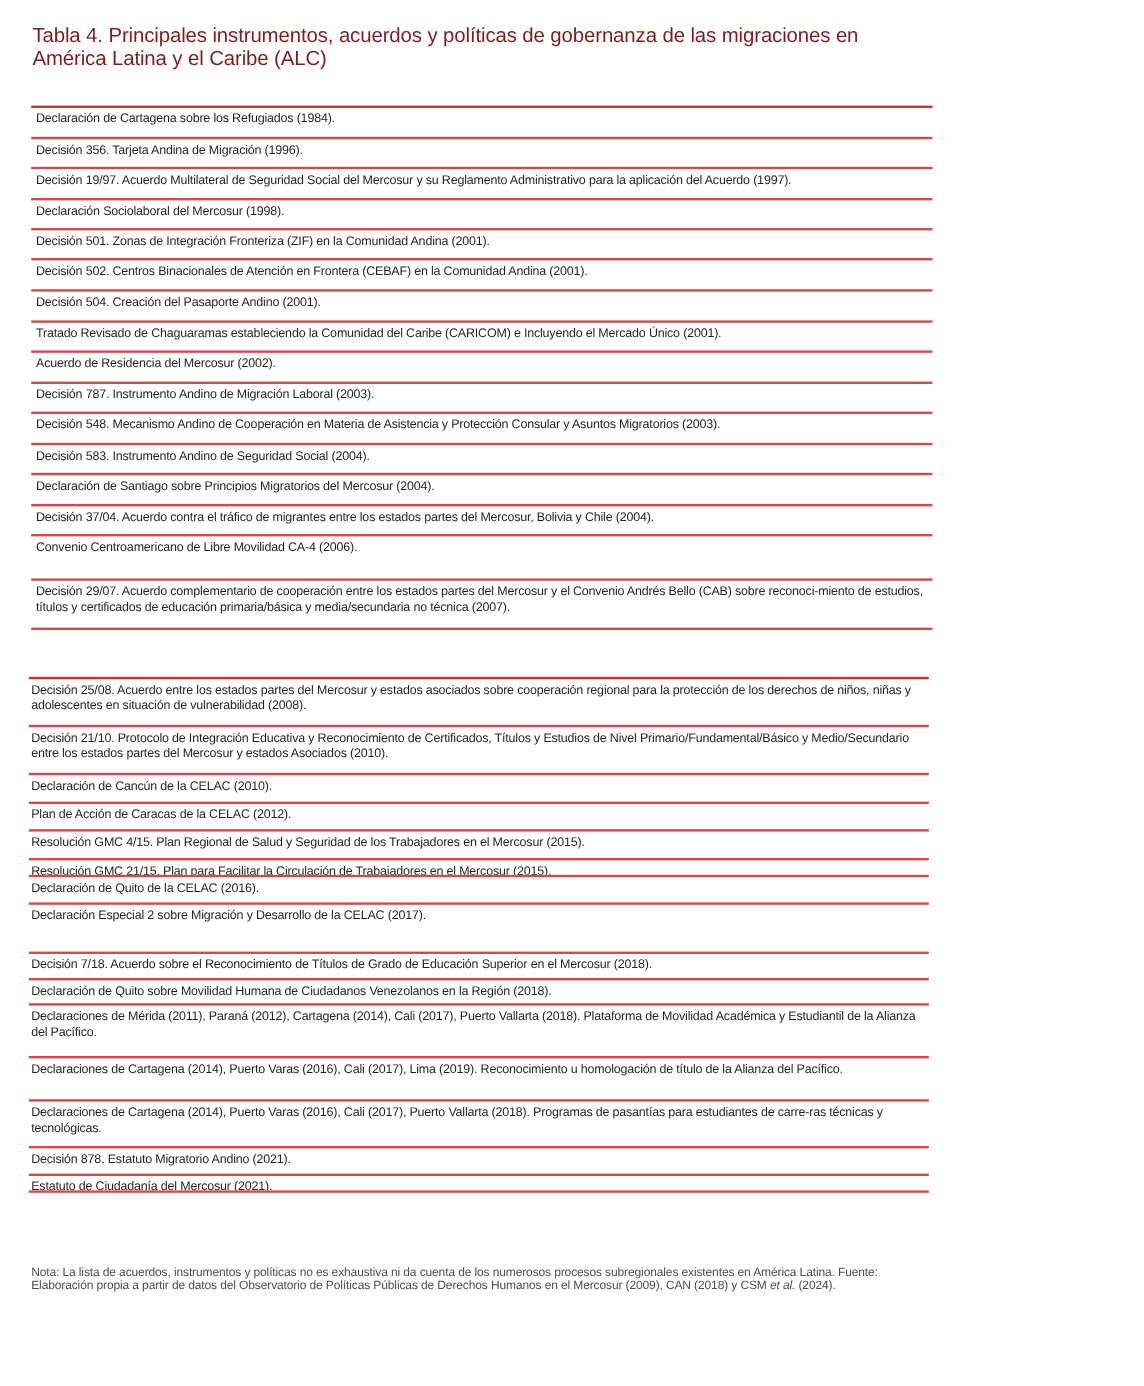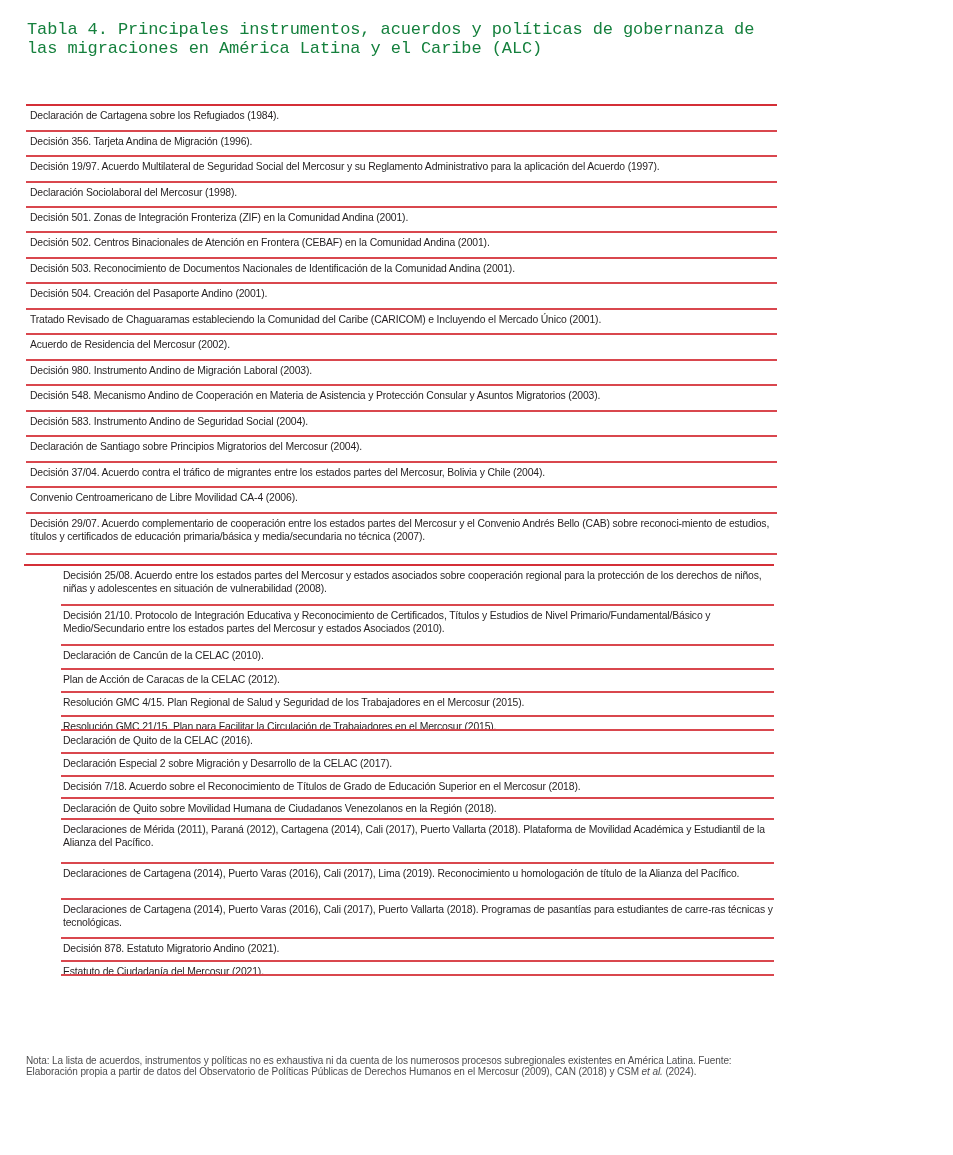--- a/index.html
+++ b/index.html
@@ -15,41 +15,40 @@
       font-family: "Liberation Sans", "DejaVu Sans", sans-serif;
       color: #231f20;
     }
     .title {
       position: absolute;
       left: 27px;
       top: 20px;
       width: 740px;
       font-size: 17px;
       line-height: 19px;
-      color: #15803d;
+      color: #7f1d1d;
       letter-spacing: -0.1px;
-      font-family: Liberation Mono, monospace;
     }
     .block {
       position: absolute;
       border-top: 2px solid #d42f37;
     }
-    .block1 { left: 26px; top: 104px; width: 751px; }
+    .block1 { left: 26px; top: 88px; width: 751px; }
     .block2 { left: 24px; top: 564px; width: 750px; }
     .row {
       box-sizing: border-box;
       border-bottom: 2px solid #d9474e;
       padding: 4px 0 0 4px;
       font-size: 10.4px;
       line-height: 12.5px;
       letter-spacing: -0.15px;
       color: #231f20;
       overflow: hidden;
     }
-    .block2 .row { padding-left: 2px; margin-left: 37px; }
+    .block2 .row { padding-left: 2px; }
     .note {
       position: absolute;
       left: 26px;
       top: 1056px;
       width: 740px;
       font-size: 10px;
       line-height: 10.5px;
       color: #4d4d4f;
       letter-spacing: -0.1px;
     }
@@ -60,42 +59,41 @@
 
 <div class="title">Tabla 4. Principales instrumentos, acuerdos y políticas de gobernanza de las migraciones en América Latina y el Caribe (ALC)</div>
 
 <div class="block block1">
   <div class="row" style="height:26px">Declaración de Cartagena sobre los Refugiados (1984).</div>
   <div class="row" style="height:25px">Decisión 356. Tarjeta Andina de Migración (1996).</div>
   <div class="row" style="height:26px">Decisión 19/97. Acuerdo Multilateral de Seguridad Social del Mercosur y su Reglamento Administrativo para la aplicación del Acuerdo (1997).</div>
   <div class="row" style="height:25px">Declaración Sociolaboral del Mercosur (1998).</div>
   <div class="row" style="height:25px">Decisión 501. Zonas de Integración Fronteriza (ZIF) en la Comunidad Andina (2001).</div>
   <div class="row" style="height:26px">Decisión 502. Centros Binacionales de Atención en Frontera (CEBAF) en la Comunidad Andina (2001).</div>
-  <div class="row" style="height:25px">Decisión 503. Reconocimiento de Documentos Nacionales de Identificación de la Comunidad Andina (2001).</div>
   <div class="row" style="height:26px">Decisión 504. Creación del Pasaporte Andino (2001).</div>
   <div class="row" style="height:25px">Tratado Revisado de Chaguaramas estableciendo la Comunidad del Caribe (CARICOM) e Incluyendo el Mercado Único (2001).</div>
   <div class="row" style="height:26px">Acuerdo de Residencia del Mercosur (2002).</div>
-  <div class="row" style="height:25px">Decisión 980. Instrumento Andino de Migración Laboral (2003).</div>
+  <div class="row" style="height:25px">Decisión 787. Instrumento Andino de Migración Laboral (2003).</div>
   <div class="row" style="height:26px">Decisión 548. Mecanismo Andino de Cooperación en Materia de Asistencia y Protección Consular y Asuntos Migratorios (2003).</div>
   <div class="row" style="height:25px">Decisión 583. Instrumento Andino de Seguridad Social (2004).</div>
   <div class="row" style="height:26px">Declaración de Santiago sobre Principios Migratorios del Mercosur (2004).</div>
   <div class="row" style="height:25px">Decisión 37/04. Acuerdo contra el tráfico de migrantes entre los estados partes del Mercosur, Bolivia y Chile (2004).</div>
-  <div class="row" style="height:26px">Convenio Centroamericano de Libre Movilidad CA-4  (2006).</div>
+  <div class="row" style="height:37px">Convenio Centroamericano de Libre Movilidad CA-4  (2006).</div>
   <div class="row" style="height:41px">Decisión 29/07. Acuerdo complementario de cooperación entre los estados partes del Mercosur y el Convenio Andrés Bello (CAB) sobre reconoci-miento de estudios, títulos y certificados de educación primaria/básica y media/secundaria no técnica (2007).</div>
 </div>
 
 <div class="block block2">
   <div class="row" style="height:40px">Decisión 25/08. Acuerdo entre los estados partes del Mercosur y estados asociados sobre cooperación regional para la protección de los derechos de niños, niñas y adolescentes en situación de vulnerabilidad (2008).</div>
   <div class="row" style="height:40px">Decisión 21/10. Protocolo de Integración Educativa y Reconocimiento de Certificados, Títulos y Estudios de Nivel Primario/Fundamental/Básico y Medio/Secundario entre los estados partes del Mercosur y estados Asociados (2010).</div>
   <div class="row" style="height:24px">Declaración de Cancún de la CELAC (2010).</div>
   <div class="row" style="height:23px">Plan de Acción de Caracas de la CELAC (2012).</div>
   <div class="row" style="height:24px">Resolución GMC 4/15. Plan Regional de Salud y Seguridad de los Trabajadores en el Mercosur (2015).</div>
   <div class="row" style="height:14px">Resolución GMC 21/15. Plan para Facilitar la Circulación de Trabajadores en el Mercosur (2015).</div>
   <div class="row" style="height:23px">Declaración de Quito de la CELAC (2016).</div>
-  <div class="row" style="height:23px">Declaración Especial 2 sobre Migración y Desarrollo de la CELAC (2017).</div>
+  <div class="row" style="height:41px">Declaración Especial 2 sobre Migración y Desarrollo de la CELAC (2017).</div>
   <div class="row" style="height:22px">Decisión 7/18. Acuerdo sobre el Reconocimiento de Títulos de Grado de Educación Superior en el Mercosur (2018).</div>
   <div class="row" style="height:21px">Declaración de Quito sobre Movilidad Humana de Ciudadanos Venezolanos en la Región (2018).</div>
   <div class="row" style="height:44px">Declaraciones de Mérida (2011), Paraná (2012), Cartagena (2014), Cali (2017), Puerto Vallarta (2018). Plataforma de Movilidad Académica y Estudiantil de la Alianza del Pacífico.</div>
   <div class="row" style="height:36px">Declaraciones de Cartagena (2014), Puerto Varas (2016), Cali (2017), Lima (2019). Reconocimiento u homologación de título de la Alianza del Pacífico.</div>
   <div class="row" style="height:39px">Declaraciones de Cartagena (2014), Puerto Varas (2016), Cali (2017), Puerto Vallarta (2018). Programas de pasantías para estudiantes de carre-ras técnicas y tecnológicas.</div>
   <div class="row" style="height:23px">Decisión 878. Estatuto Migratorio Andino (2021).</div>
   <div class="row" style="height:14px">Estatuto de Ciudadanía del Mercosur (2021).</div>
 </div>
 
 <div class="note"><span>Nota: La lista de acuerdos, instrumentos y políticas no es exhaustiva ni da cuenta de los numerosos procesos subregionales existentes en América Latina.  Fuente: Elaboración propia a partir de datos del Observatorio de Políticas Públicas de Derechos Humanos en el Mercosur (2009), CAN (2018) y CSM </span><i>et al.</i><span> (2024).</span></div>

